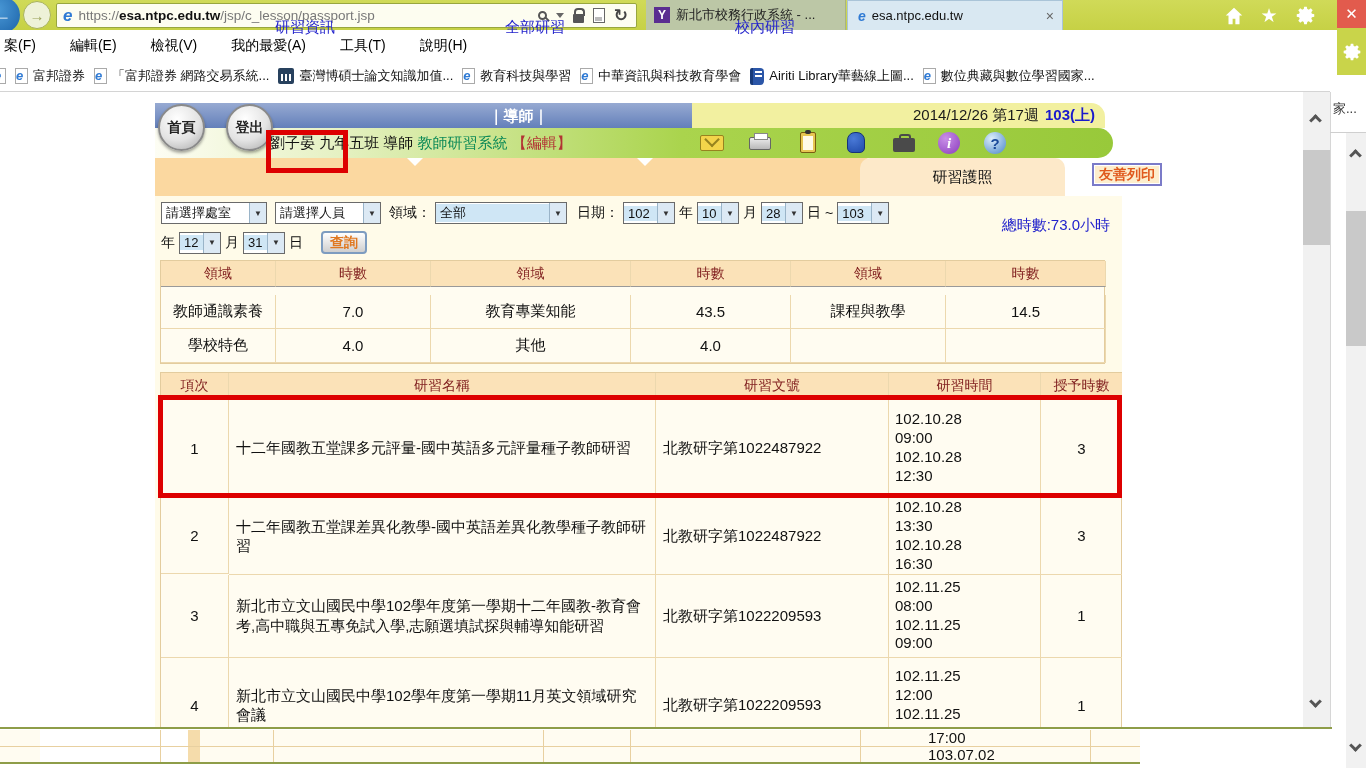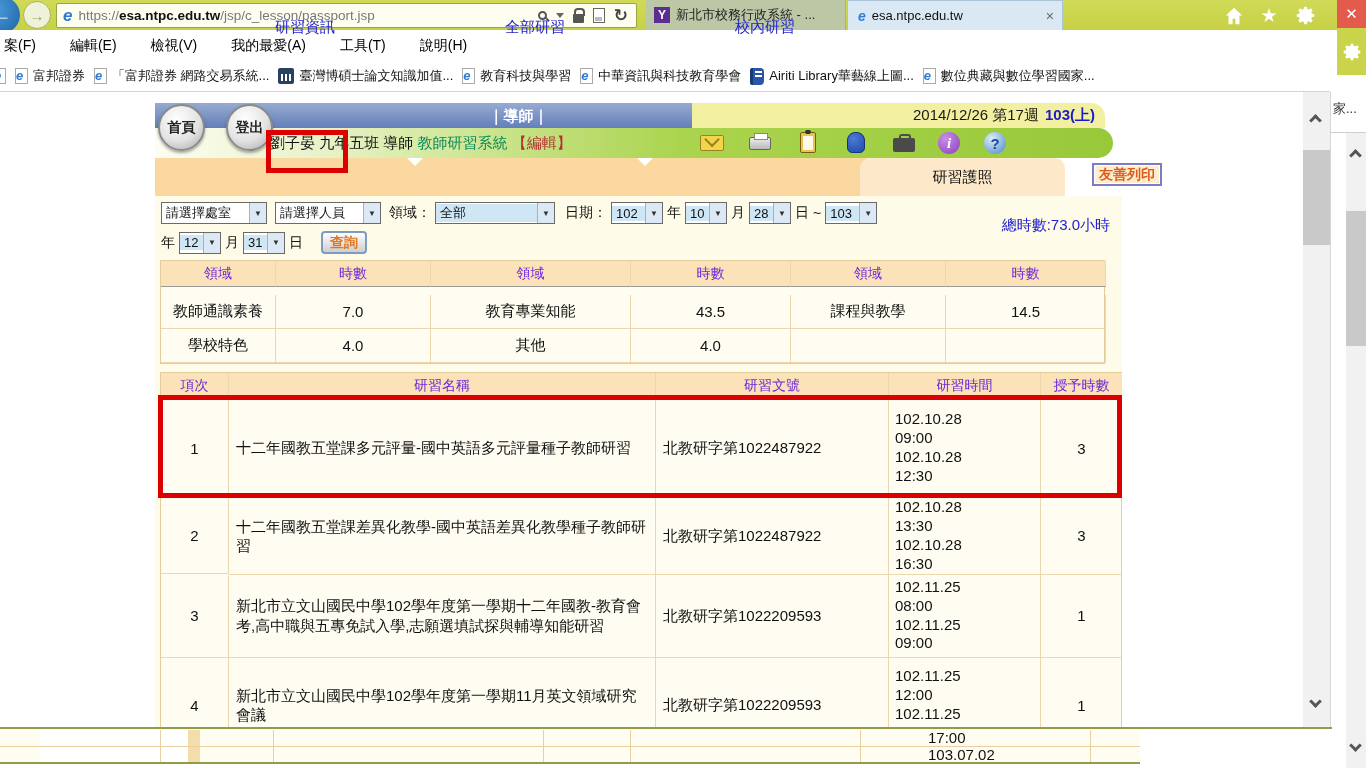--- a/index.html
+++ b/index.html
@@ -90,21 +90,21 @@
   .filterrow { position:absolute; display:flex; align-items:center; font-size:14px; color:#111; gap:4px; }
   .sel { height:22px; border:1px solid #6a6a6a; background:#fff; display:flex; align-items:center; font-size:13px; }
   .sel .val { padding:0 4px; flex:1; white-space:nowrap; overflow:hidden; }
   .sel .dd { width:17px; height:100%; background:#dce9f4; border-left:1px solid #9ab4c8; display:flex; align-items:center; justify-content:center; font-size:8px; color:#333; }
   .sel-blue .val { background:#cfe6f5; }
   .qbtn { height:23px; padding:0 7px; background:linear-gradient(#fefefe,#cfcfcf); border:2px solid #7d9cc0; border-radius:4px; color:#e07820; font-weight:bold; font-size:14px; display:flex; align-items:center; }
   .totalhrs { position:absolute; right:12px; top:20px; font-size:15px; color:#2222cc;margin-left:16px; }
 
   .grid-table { position:absolute; background:#fffcf1; border:1px solid #e3cc9e; }
   .gcell { border-right:1px solid #ecd8ae; border-bottom:1px solid #ecd8ae; display:flex; align-items:center; justify-content:center; font-size:15px; color:#111; }
-  .ghead { background:#fbe2b8; font-size:14px; color:#6d28d9; border-bottom:1px solid #999; }
+  .ghead { background:#fbe2b8; font-size:14px; color:#7f1d1d; border-bottom:1px solid #999; }
   .gleft { justify-content:flex-start; text-align:left; padding:2px 7px; line-height:1.28; }
   .timecell { flex-direction:column; align-items:flex-start; justify-content:center; padding-left:6px; line-height:1.26; }
   .summary { left:5px; top:64px; width:945px; display:grid; grid-template-columns:115px 155px 200px 160px 155px 160px; grid-auto-rows:34px; }
   .summary .ghead { height:26px; }
   .records { left:5px; top:176px; width:962px; display:grid; grid-template-columns:68px 427px 233px 152px 82px; }
   .records .ghead { height:26px; }
 
   .redbox { border:5px solid #dd0000; background:transparent; z-index:30; }
 
   
@@ -283,21 +283,21 @@
     <div class="filterrow" style="left:6px;top:6px">
       <div class="sel" style="width:106px">
           <span class="val">請選擇處室</span>
           <span class="dd">▼</span>
         </div>
       <div class="sel" style="width:106px;margin-left:4px">
           <span class="val">請選擇人員</span>
           <span class="dd">▼</span>
         </div>
       <span style="margin-left:4px">領域：</span>
-      <div class="sel sel-blue" style="width:120px">
+      <div class="sel sel-blue" style="width:132px">
           <span class="val">全部</span>
           <span class="dd">▼</span>
         </div>
       <span style="margin-left:6px">日期：</span>
       <div class="sel sel-blue" style="width:52px">
           <span class="val">102</span>
           <span class="dd">▼</span>
         </div>
       <span>年</span>
       <div class="sel sel-blue" style="width:42px">

